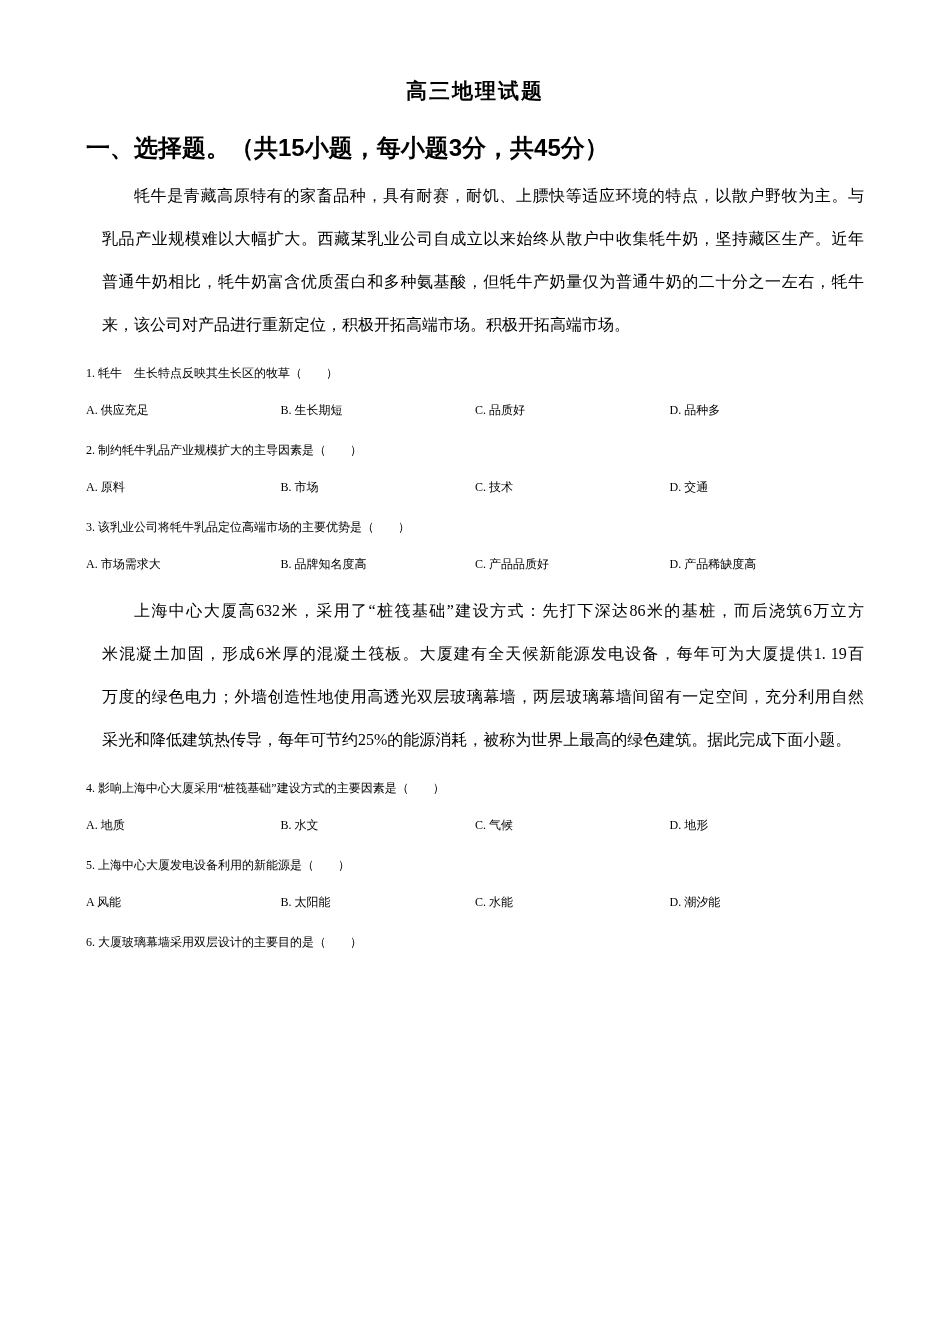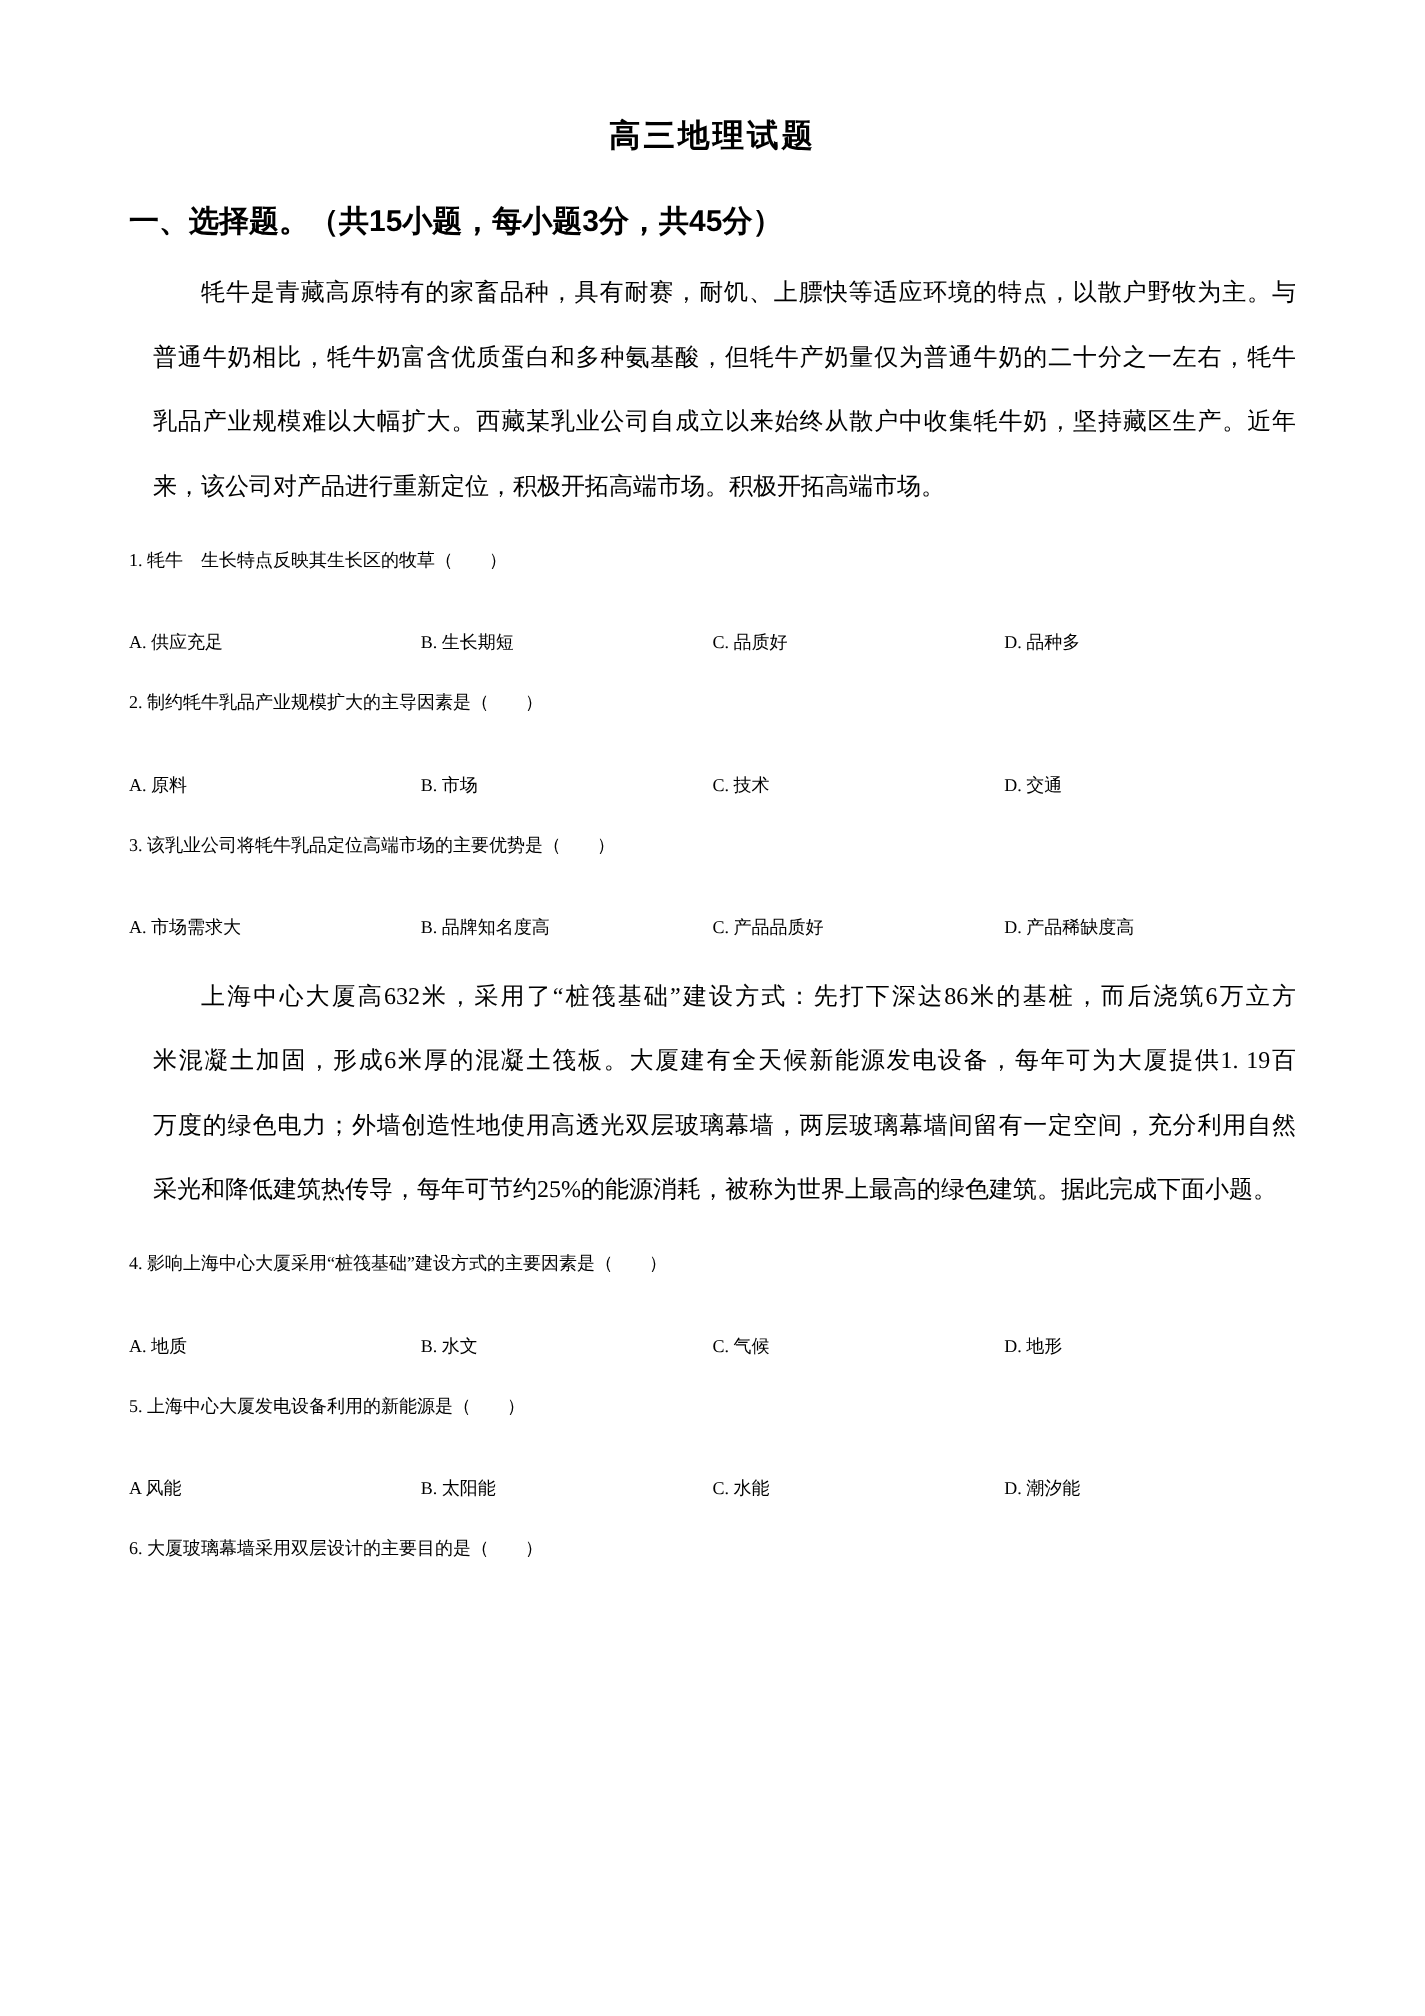--- a/index.html
+++ b/index.html
@@ -23,21 +23,21 @@
     font-weight: 700;
     font-size: 21px;
     line-height: 34px;
     text-align: center;
     letter-spacing: 2px;
     margin: 0;
   }
   .section-heading {
     font-family: "Liberation Sans", "DejaVu Sans", sans-serif;
     font-weight: 700;
-    font-size: 20px;
+    font-size: 24px;
     line-height: 28px;
     margin: 26px 0 0 0;
   }
   .passage {
     margin-top: 12px;
     font-size: 16px;
     margin-left: 16px;
   }
   .pline {
     line-height: 43px;
@@ -61,36 +61,35 @@
     display: flex;
     flex-direction: row;
     margin-top: 11px;
     line-height: 26px;
   }
   .opt {
     flex: 0 0 25%;
     box-sizing: border-box;
     white-space: nowrap;
     overflow: visible;
-    margin-top: 18px;
   }
 </style>
 </head>
 <body>
 
 <div class="page">
 
   <h1 class="doc-title">高三地理试题</h1>
 
   <h2 class="section-heading">一、选择题。（共15小题，每小题3分，共45分）</h2>
 
   <div class="passage">
     <div class="pline full indent">牦牛是青藏高原特有的家畜品种，具有耐赛，耐饥、上膘快等适应环境的特点，以散户野牧为主。与</div>
+    <div class="pline full">乳品产业规模难以大幅扩大。西藏某乳业公司自成立以来始终从散户中收集牦牛奶，坚持藏区生产。近年</div>
     <div class="pline full">普通牛奶相比，牦牛奶富含优质蛋白和多种氨基酸，但牦牛产奶量仅为普通牛奶的二十分之一左右，牦牛</div>
-    <div class="pline full">乳品产业规模难以大幅扩大。西藏某乳业公司自成立以来始终从散户中收集牦牛奶，坚持藏区生产。近年</div>
     <div class="pline">来，该公司对产品进行重新定位，积极开拓高端市场。积极开拓高端市场。</div>
   </div>
 
   <div class="question">
     <div class="stem">1. 牦牛　生长特点反映其生长区的牧草（　　）</div>
     <div class="options">
       <span class="opt">A. 供应充足</span>
       <span class="opt">B. 生长期短</span>
       <span class="opt">C. 品质好</span>
       <span class="opt">D. 品种多</span>

